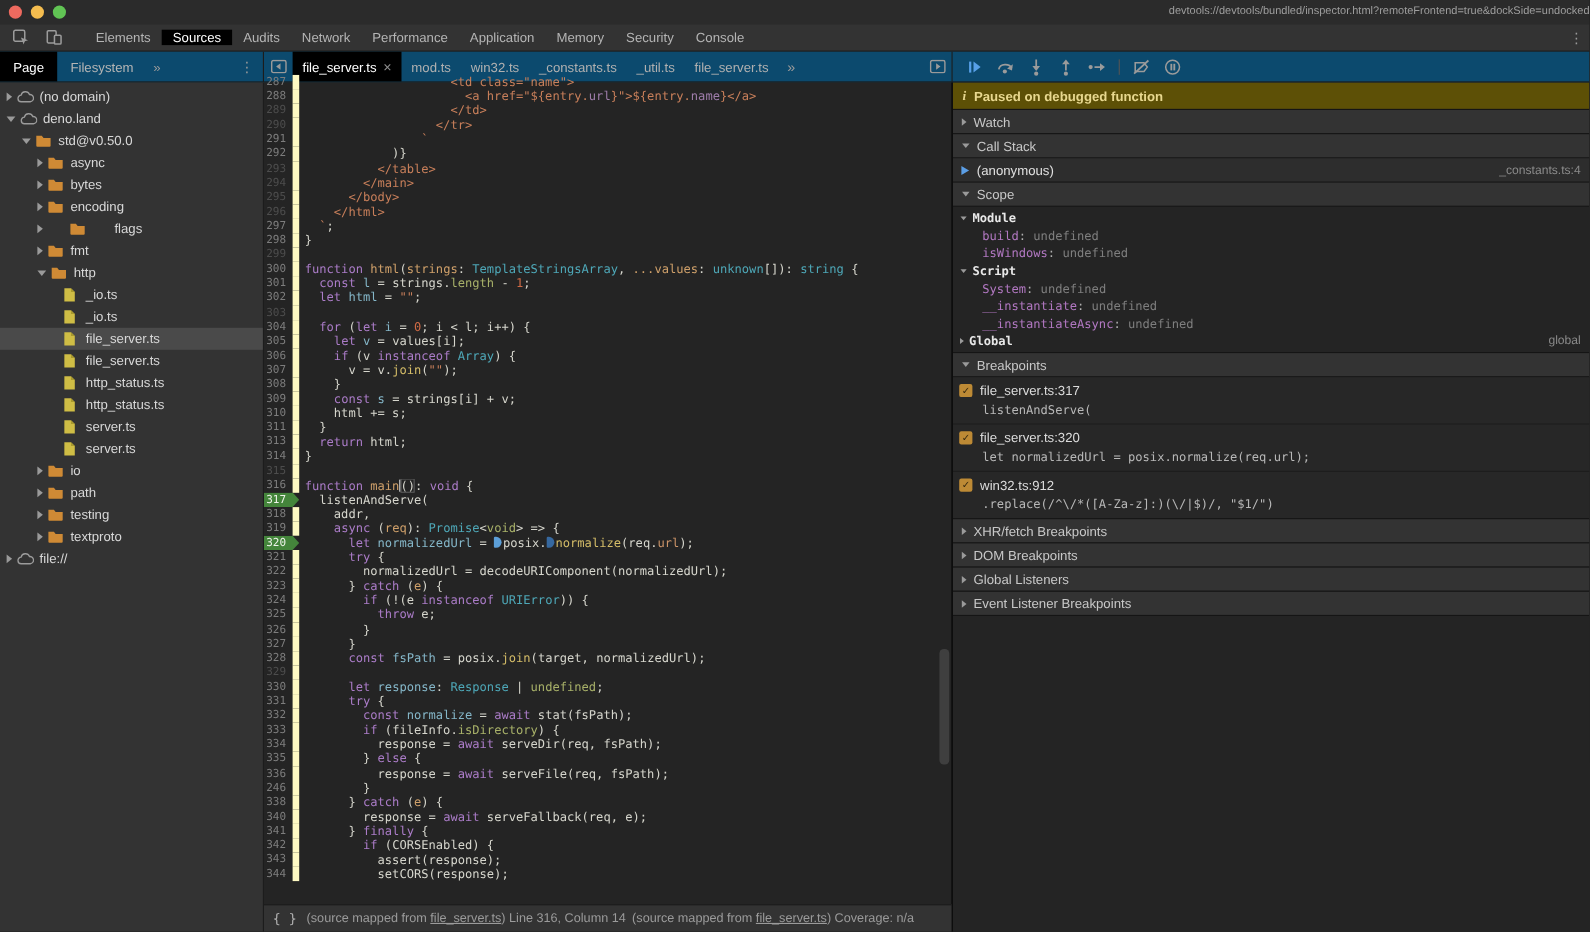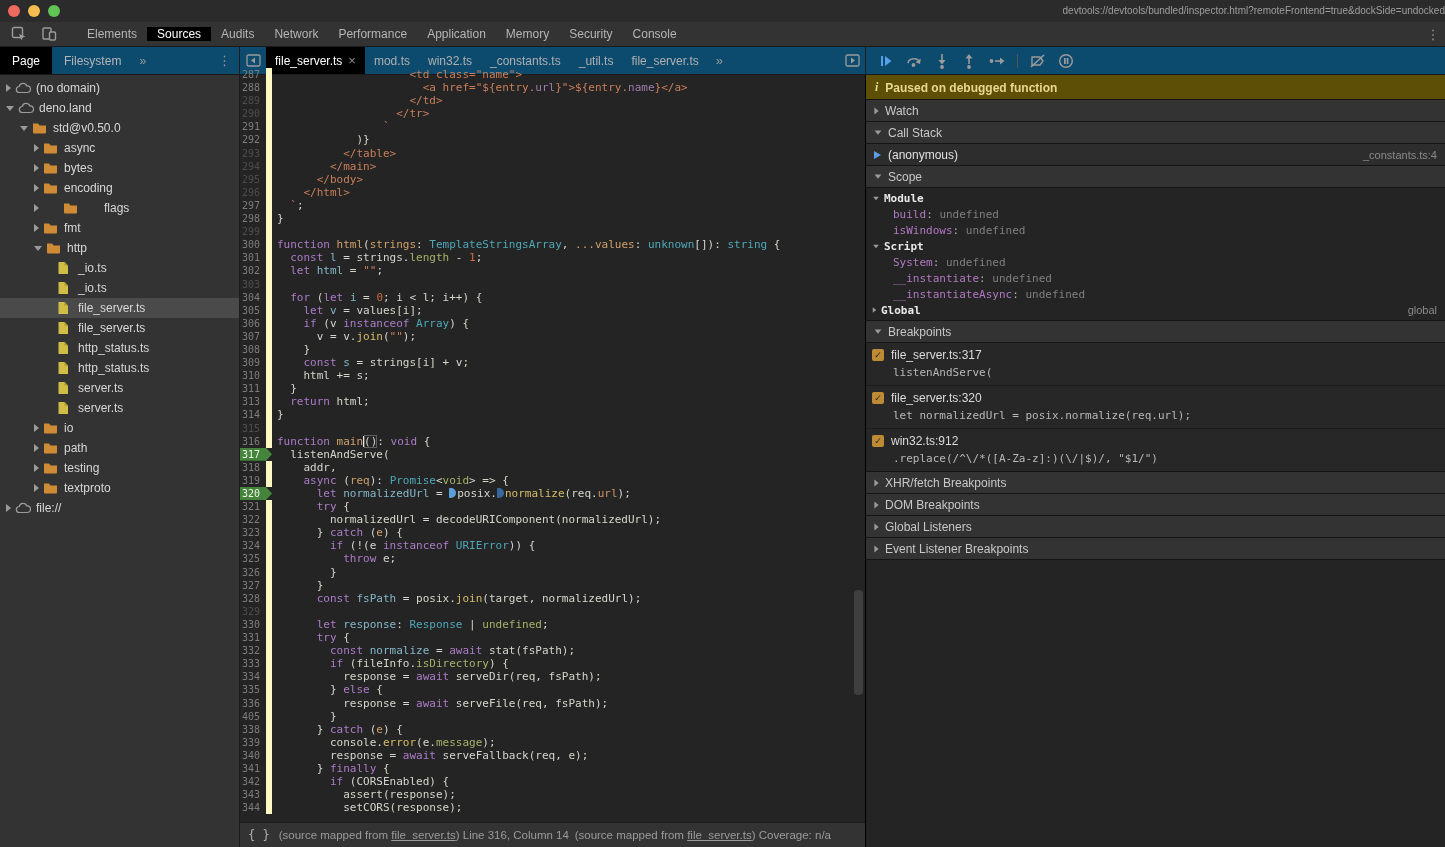--- a/index.html
+++ b/index.html
@@ -663,30 +663,26 @@
           </div>
           <div class="cl">
             <div class="gut">335</div>
             <div class="src"><span>        } </span><span class="sg-k">else</span><span> {</span></div>
           </div>
           <div class="cl">
             <div class="gut">336</div>
             <div class="src"><span>          response = </span><span class="sg-k">await</span><span> serveFile(req, fsPath);</span></div>
           </div>
           <div class="cl">
-            <div class="gut">405</div>
+            <div class="gut">246</div>
             <div class="src"><span>        }</span></div>
           </div>
           <div class="cl">
             <div class="gut">338</div>
             <div class="src"><span>      } </span><span class="sg-k">catch</span><span> (</span><span class="sg-pr">e</span><span>) {</span></div>
-          </div>
-          <div class="cl">
-            <div class="gut">339</div>
-            <div class="src"><span>        console.</span><span class="sg-f">error</span><span>(e.</span><span class="sg-pg">message</span><span>);</span></div>
           </div>
           <div class="cl">
             <div class="gut">340</div>
             <div class="src"><span>        response = </span><span class="sg-k">await</span><span> serveFallback(req, e);</span></div>
           </div>
           <div class="cl">
             <div class="gut">341</div>
             <div class="src"><span>      } </span><span class="sg-k">finally</span><span> {</span></div>
           </div>
           <div class="cl">

